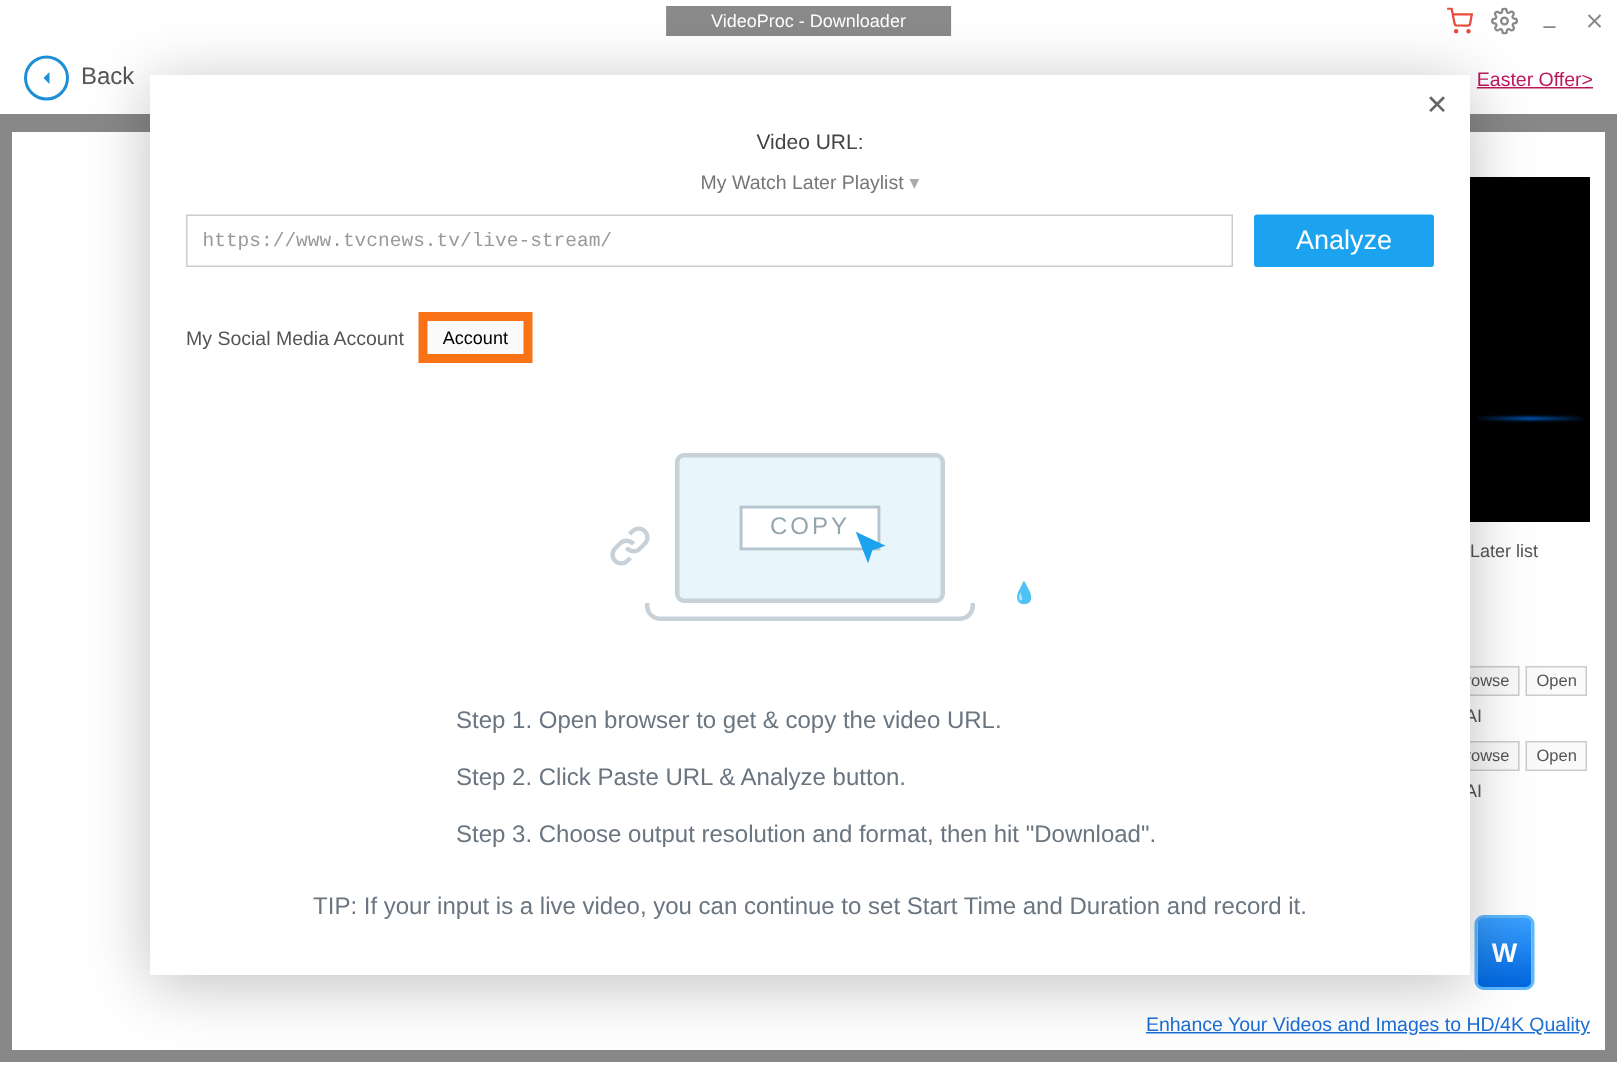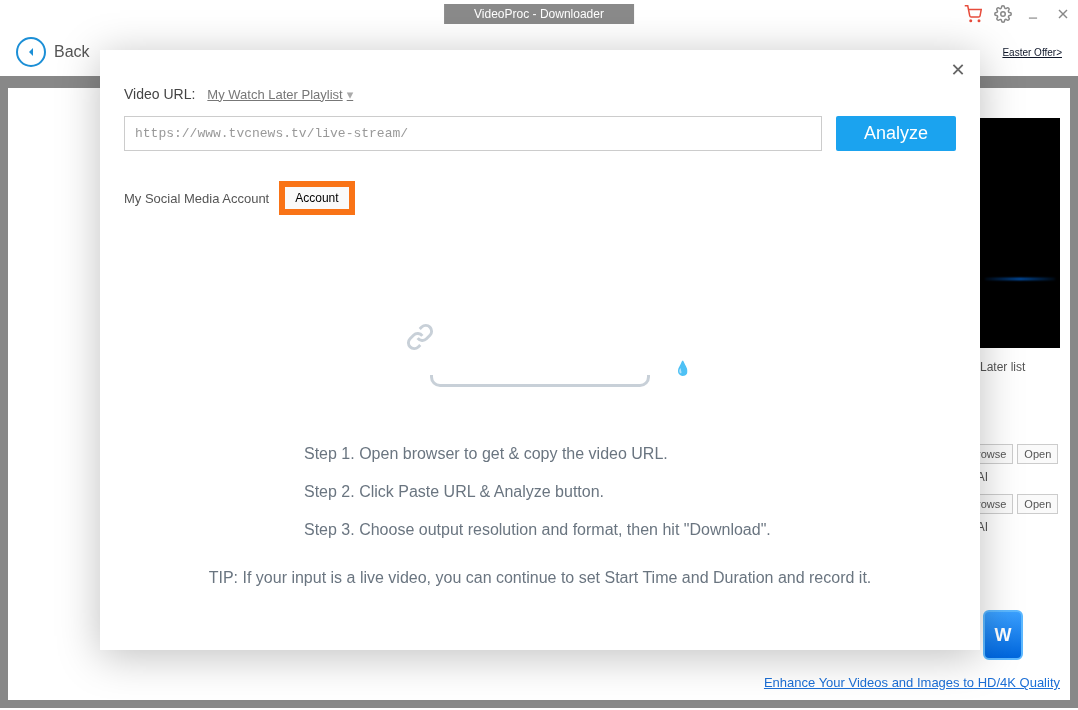--- a/index.html
+++ b/index.html
@@ -8,41 +8,41 @@
 .titlebar { height: 28px; display: flex; align-items: center; position: relative; }
 .titlebar-title { position: absolute; left: 50%; transform: translateX(-50%); background: #8a8a8a; color: #fff; font-size: 12px; padding: 3px 30px; font-weight: 500; }
 .titlebar-controls { position: absolute; right: 6px; top: 0; display: flex; align-items: center; gap: 12px; height: 28px; }
 .tc-icon { width: 18px; height: 18px; display: flex; align-items: center; justify-content: center; cursor: pointer; color: #888; }
 .tc-icon.cart { color: #e74c3c; }
 
 .topbar { height: 48px; display: flex; align-items: center; padding: 0 16px; background: #fff; }
 .back-btn { display: flex; align-items: center; gap: 8px; color: #555; font-size: 16px; cursor: pointer; }
 .back-circle { width: 30px; height: 30px; border: 2px solid #1c8fd6; border-radius: 50%; display: flex; align-items: center; justify-content: center; }
 .back-circle svg { fill: #1c8fd6; }
-.offer-link { margin-left: auto; color: #0f172a; font-size: 10px; text-decoration: underline; cursor: pointer; }
+.offer-link { margin-left: auto; color: #be185d; font-size: 13px; text-decoration: underline; cursor: pointer; }
 
 .main-bg { position: absolute; left: 0; top: 28px; width: 100%; height: 680px; background: linear-gradient(#888, #888); z-index: 0; }
 .main-bg-inner { position: absolute; left: 8px; right: 8px; top: 60px; bottom: 8px; background: #fff; }
 
 .video-thumb { position: absolute; right: 18px; top: 118px; width: 80px; height: 230px; background: #000; z-index: 1; }
 .video-thumb-line { position: absolute; left: 5px; right: 5px; top: 160px; height: 2px; background: linear-gradient(90deg, rgba(0,120,255,0.1), rgba(0,120,255,0.9), rgba(0,120,255,0.1)); filter: blur(1px); }
 
 .right-panel { position: absolute; right: 18px; top: 360px; width: 90px; z-index: 1; font-size: 12px; color: #555; }
 .right-panel .lbl { margin-bottom: 10px; white-space: nowrap; }
 .right-panel .row { display: flex; gap: 4px; margin-bottom: 6px; }
 .right-panel .btn-sm { border: 1px solid #ccc; background: #fafafa; padding: 3px 6px; font-size: 11px; cursor: pointer; }
 .bottom-link { position: absolute; right: 18px; bottom: 20px; color: #1c6fd6; font-size: 13px; text-decoration: underline; cursor: pointer; z-index: 1; }
 .blue-btn-bg { position: absolute; right: 55px; bottom: 50px; width: 40px; height: 50px; background: linear-gradient(#3aa0ff, #0066dd); border-radius: 6px; z-index: 1; display: flex; align-items: center; justify-content: center; color: #fff; font-weight: bold; font-size: 18px; border: 2px solid #5cb8ff; }
 
 .dialog { position: absolute; left: 100px; top: 50px; width: 880px; height: 600px; background: #fff; box-shadow: 0 6px 40px rgba(0,0,0,0.25); z-index: 10; padding: 18px 24px; }
 .dialog-close { position: absolute; right: 12px; top: 10px; width: 20px; height: 20px; cursor: pointer; color: #666; display:flex; align-items:center; justify-content:center; font-size: 18px;}
-.url-row { display: flex; align-items: center; gap: 12px; margin-top: 18px; }
+.url-row { display: flex; align-items: center; gap: 12px; margin-top: 18px; flex-direction: column; }
 .url-label { font-size: 14px; color: #444; }
 .paste-btn { background: #1ba3ef; color: #fff; border: none; padding: 6px 14px; font-size: 13px; cursor: pointer; display: flex; align-items: center; gap: 6px; border-radius: 2px; }
-.watch-later { color: #777; font-size: 13px; text-decoration: underline; cursor: pointer; display: flex; align-items: center; gap: 4px; }
+.watch-later { color: #777; font-size: 13px; cursor: pointer; display: flex; align-items: center; gap: 4px; }
 .input-row { display: flex; gap: 14px; margin-top: 14px; }
 .url-input { flex: 1; border: 1px solid #ccc; padding: 7px 10px; font-size: 13px; color: #999; background: #fff; font-family: Liberation Mono, monospace; }
 .analyze-btn { background: #1ba3ef; color: #fff; border: none; padding: 7px 28px; font-size: 18px; cursor: pointer; border-radius: 2px; }
 .social-row { margin-top: 30px; display: flex; align-items: center; gap: 10px; font-size: 13px; color: #555; }
 .account-btn { border: 6px solid #f97316; background: #fafafa; padding: 4px 10px; font-size: 12px; cursor: pointer; }
 
 .illustration { margin: 60px auto 0; width: 260px; height: 130px; position: relative; }
 .laptop-screen { position: absolute; left: 40px; top: 0; width: 180px; height: 100px; border: 3px solid #c8d0d8; border-radius: 6px; background: #e8f6fc; display:flex; align-items:center; justify-content:center;}
 .copy-box { border: 2px solid #b5c5d0; padding: 4px 18px; font-size: 16px; color: #95a5b0; letter-spacing: 2px; background:#fff; position:relative;}
 .cursor-svg { position: absolute; right: -10px; bottom: -14px; }
@@ -146,20 +146,28 @@
     <button class="account-btn">Account</button>
   </div>
 
   <div class="illustration">
     <div class="link-icon">
       <svg width="28" height="28" viewBox="0 0 24 24" fill="none" stroke="currentColor" stroke-width="2.5">
           <path d="M10 13a5 5 0 0 0 7.54.54l3-3a5 5 0 0 0-7.07-7.07l-1.72 1.71"></path>
           <path d="M14 11a5 5 0 0 0-7.54-.54l-3 3a5 5 0 0 0 7.07 7.07l1.71-1.71"></path>
         </svg>
     </div>
+    <div class="laptop-screen">
+      <div class="copy-box">
+        <span>COPY</span>
+        <svg class="cursor-svg" width="28" height="28" viewBox="0 0 24 24" fill="#1ba3ef">
+            <path d="M3 3l7 18 2.5-7.5L20 11 3 3z"></path>
+          </svg>
+      </div>
+    </div>
     <div class="laptop-base"></div>
     <div class="drop-icon">💧</div>
   </div>
 
   <div class="steps">
     <p>Step 1. Open browser to get &amp; copy the video URL.</p>
     <p>Step 2. Click Paste URL &amp; Analyze button.</p>
     <p>Step 3. Choose output resolution and format, then hit "Download".</p>
   </div>
 

